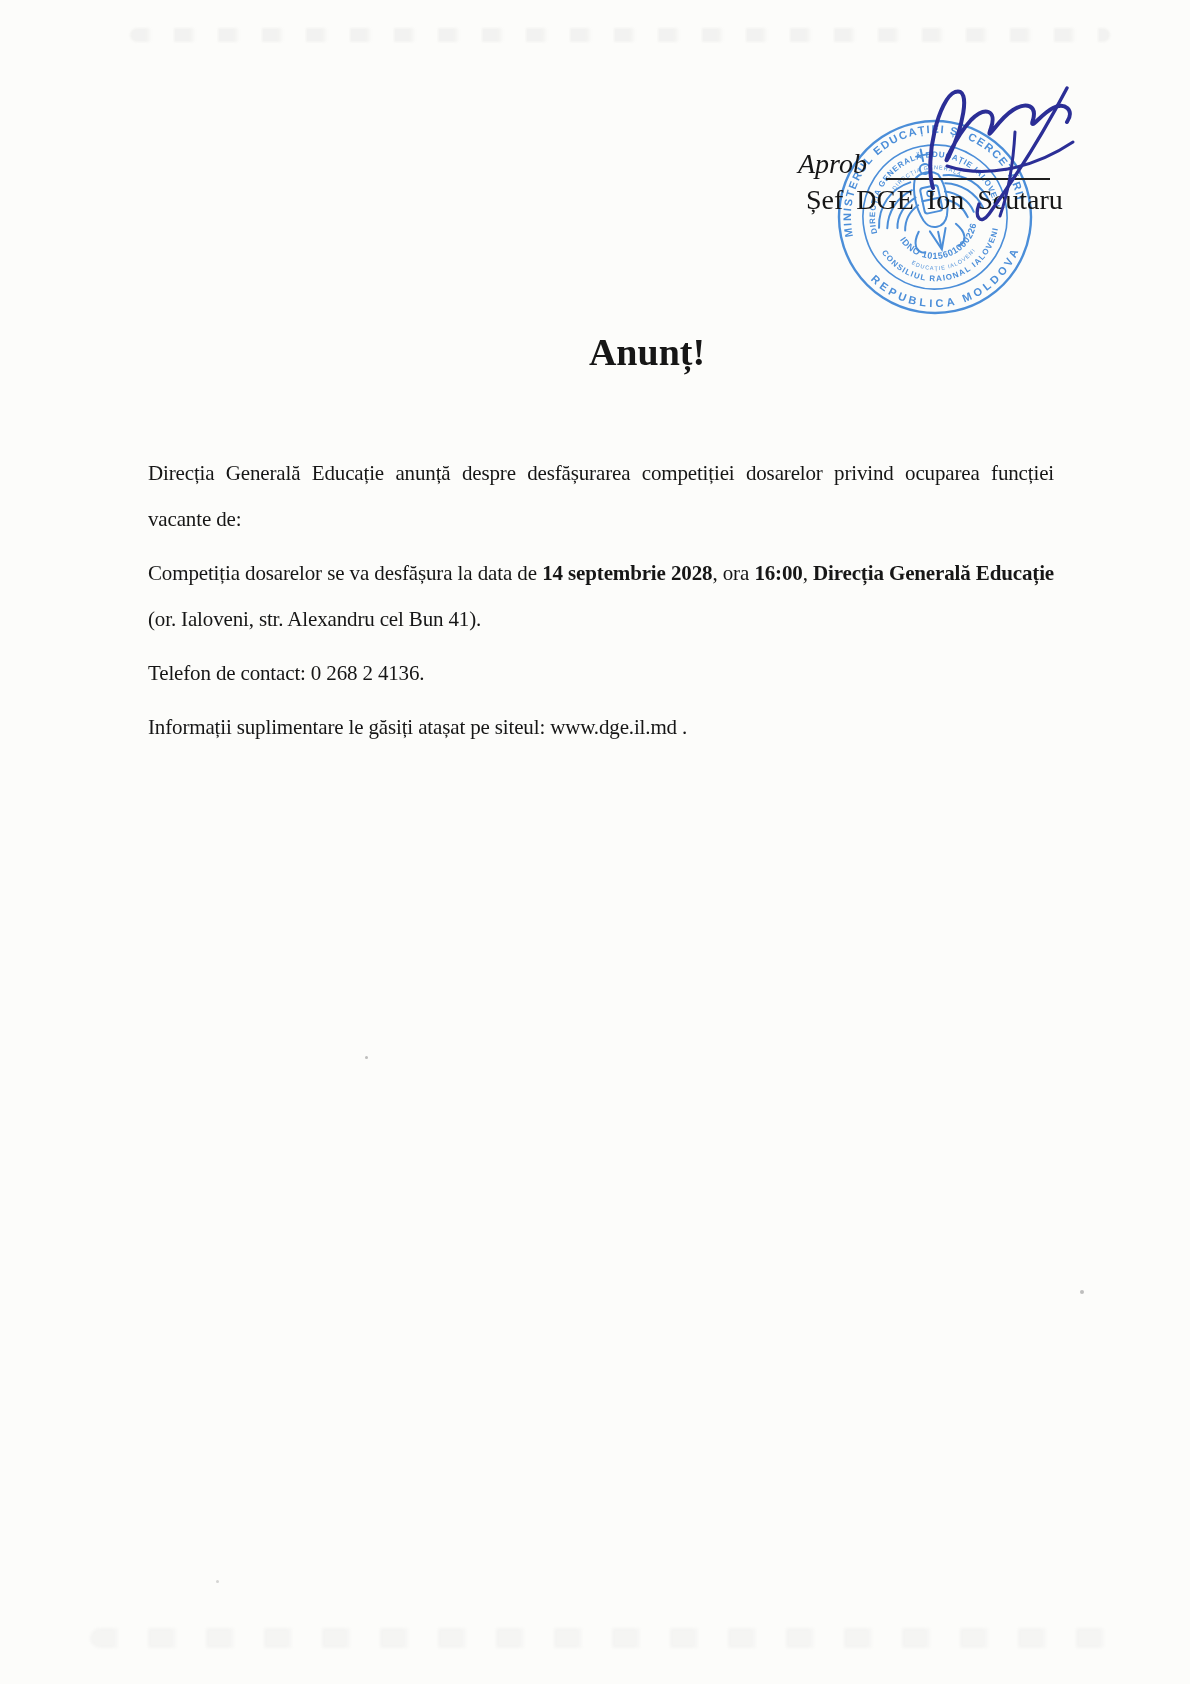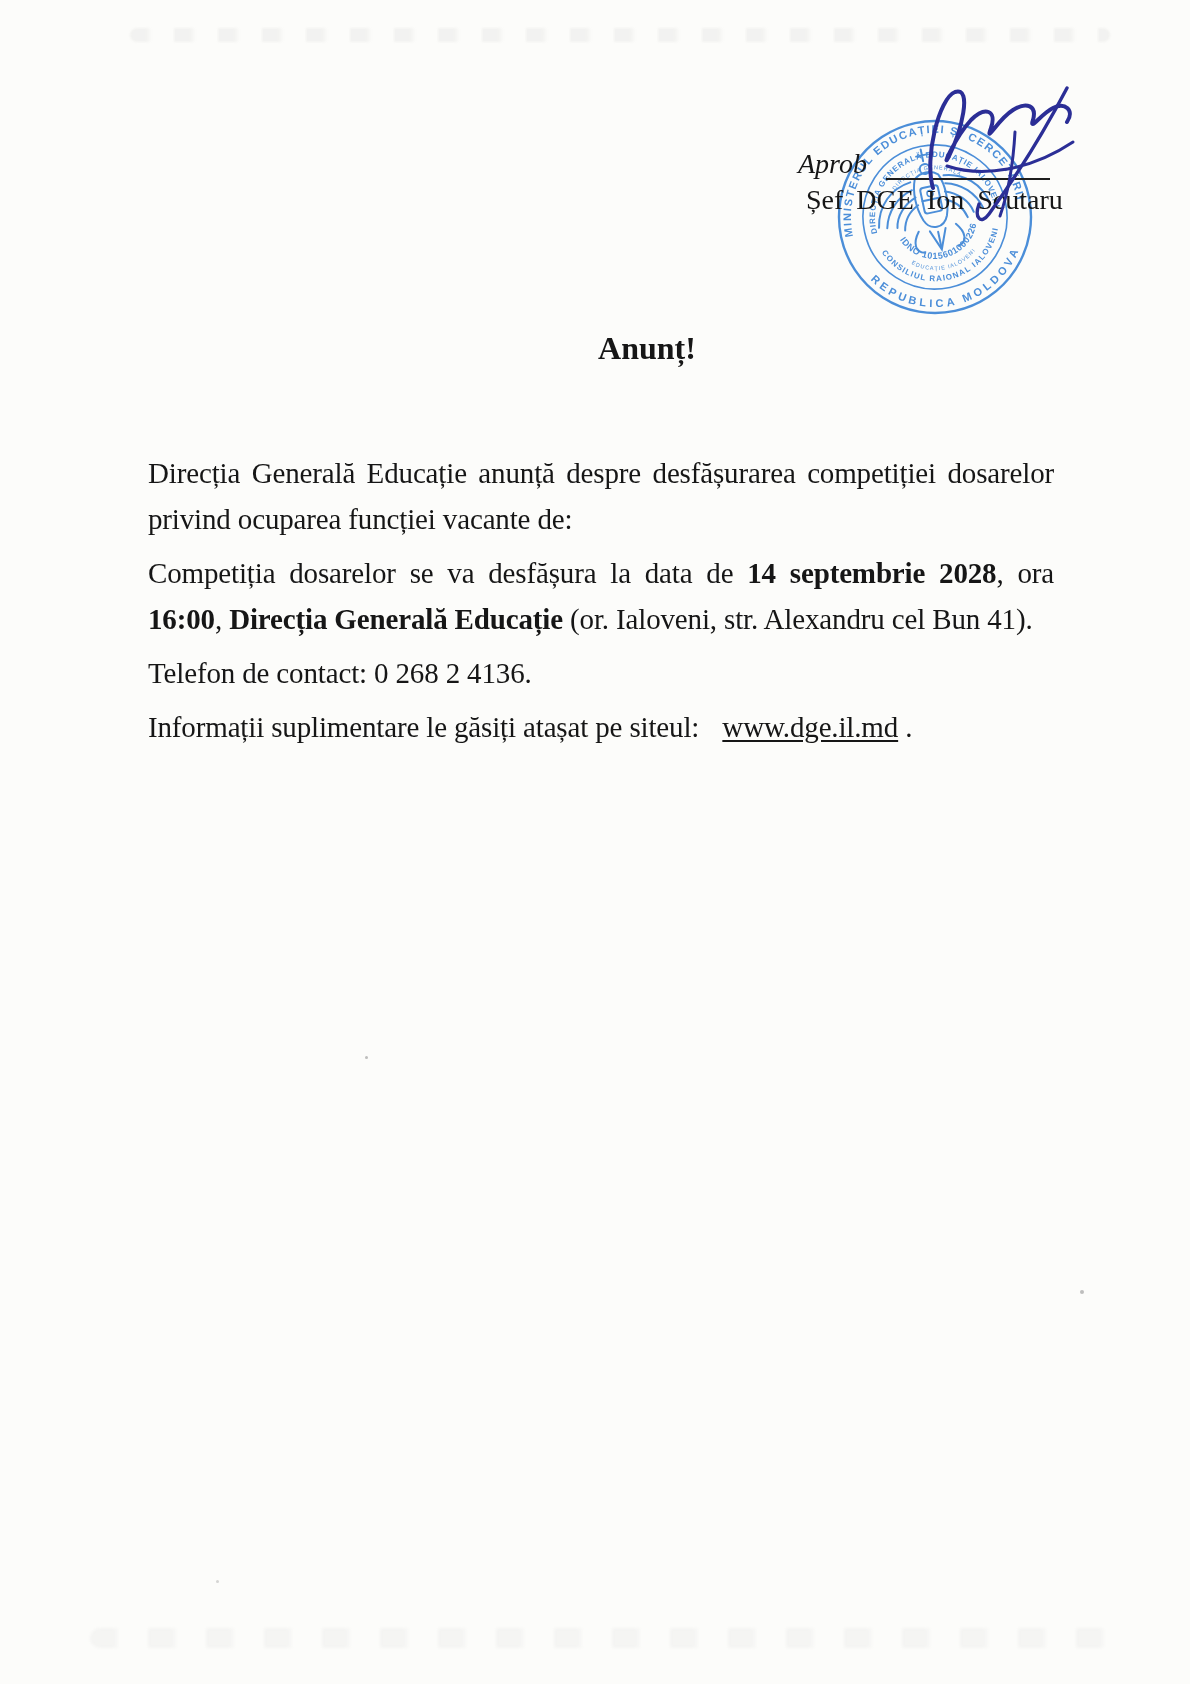--- a/index.html
+++ b/index.html
@@ -35,29 +35,29 @@
 
   
   .aprob-label{position:absolute;left:798px;top:148px;z-index:2;font-size:28px;font-style:italic;}
   .aprob-line{position:absolute;left:886px;top:178px;width:164px;height:2px;background:#1d1d1d;z-index:2;}
   .approver{position:absolute;left:806px;top:184px;z-index:2;font-size:28px;word-spacing:6px;}
 
   
   .doc-title{
     position:absolute;left:148px;top:330px;width:906px;
     text-align:center;transform:translateX(46px);
-    font-size:32px;font-weight:bold;z-index:2;
+    font-size:38px;font-weight:bold;z-index:2;
   }
   .doc-body{
     position:absolute;left:148px;top:450px;width:906px;z-index:2;
-    font-size:29px;line-height:46px;letter-spacing:-0.15px;
+    font-size:21px;line-height:46px;letter-spacing:-0.15px;
   }
   .doc-body p{margin:0 0 8px 0;text-align:justify;}
   .doc-body b{font-weight:bold;}
-  .url{text-decoration:underline;text-underline-offset:3px;margin-left:16px;}
+  .url{text-underline-offset:3px;}
 </style>
 </head>
 <body>
 
 <div class="page">
 
   <div class="noise top"></div>
   <div class="noise bottom"></div>
   <div class="speck s1"></div>
   <div class="speck s2"></div>

